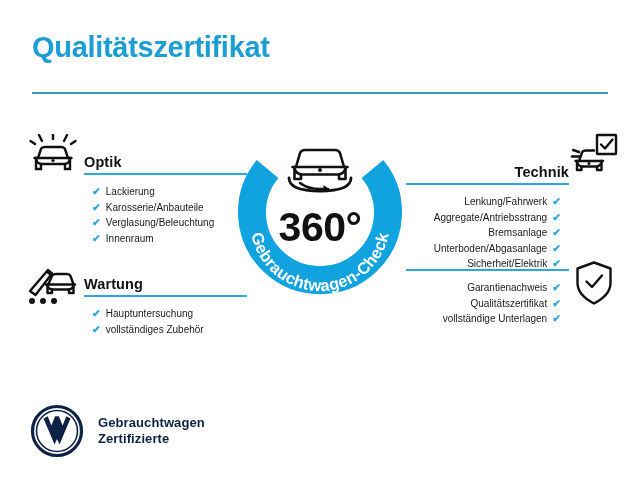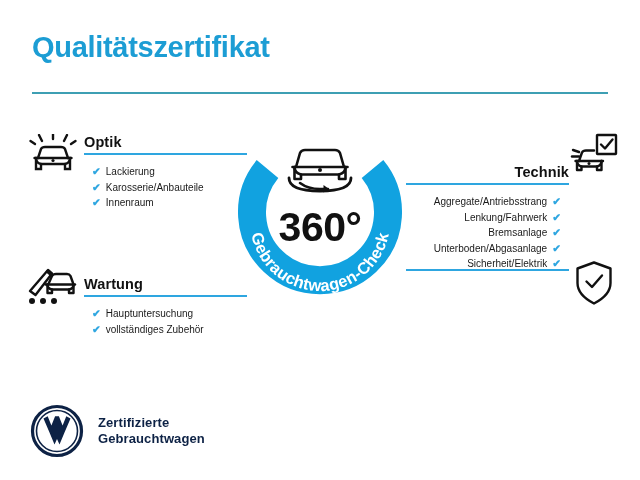--- a/index.html
+++ b/index.html
@@ -49,21 +49,21 @@
   
   .left .head .htext{left:0;}
   .left li{text-align:left;}
   .left .chk{margin-right:5px;}
 
   
   .right .head .htext{right:0;}
   .right li{text-align:right;}
   .right .chk{margin-left:5px;}
 
-  #block-optik{left:84px;top:126px;width:163px;}
+  #block-optik{left:84px;top:146px;width:163px;}
   #block-wartung{left:84px;top:268px;width:163px;}
   #block-technik{left:406px;top:156px;width:163px;}
   #block-garantie{left:406px;top:268px;width:163px;}
 
   
   .secicon{position:absolute;}
   #icon-optik{left:28px;top:134px;}
   #icon-wartung{left:26px;top:262px;}
   #icon-technik{left:570px;top:133px;}
   #icon-garantie{left:574px;top:260px;}
@@ -153,51 +153,57 @@
   </div>
 
   <div class="block left" id="block-optik">
     <div class="head">
         <div class="htext">Optik</div>
       </div>
     <div class="rule"></div>
     <ul>
       <li><span class="chk">✔</span><span>Lackierung</span></li>
       <li><span class="chk">✔</span><span>Karosserie/Anbauteile</span></li>
+      <li><span class="chk">✔</span><span>Verglasung/Beleuchtung</span></li>
       <li><span class="chk">✔</span><span>Innenraum</span></li>
     </ul>
   </div>
 
   <div class="block right" id="block-technik">
     <div class="head">
         <div class="htext">Technik</div>
       </div>
     <div class="rule"></div>
     <ul>
+      <li><span>Lenkung/Fahrwerk</span><span class="chk">✔</span></li>
       <li><span>Aggregate/Antriebsstrang</span><span class="chk">✔</span></li>
-      <li><span>Lenkung/Fahrwerk</span><span class="chk">✔</span></li>
       <li><span>Bremsanlage</span><span class="chk">✔</span></li>
       <li><span>Unterboden/Abgasanlage</span><span class="chk">✔</span></li>
       <li><span>Sicherheit/Elektrik</span><span class="chk">✔</span></li>
     </ul>
   </div>
 
   <div class="block left" id="block-wartung">
     <div class="head">
         <div class="htext">Wartung</div>
       </div>
     <div class="rule"></div>
     <ul>
       <li><span class="chk">✔</span><span>Hauptuntersuchung</span></li>
       <li><span class="chk">✔</span><span>vollständiges Zubehör</span></li>
     </ul>
   </div>
 
   <div class="block right" id="block-garantie">
     <div class="rule"></div>
+    <ul>
+      <li><span>Garantienachweis</span><span class="chk">✔</span></li>
+      <li><span>Qualitätszertifikat</span><span class="chk">✔</span></li>
+      <li><span>vollständige Unterlagen</span><span class="chk">✔</span></li>
+    </ul>
   </div>
 
   <div id="badge">
     <svg width="188" height="188" viewBox="0 0 188 188">
       <defs>
         <path id="ringpath" d="M 24,100 A 70,70 0 1 0 164,100"></path>
       </defs>
 
       <path d="M 41.5 48 A 68 68 0 1 0 146.5 48" fill="none" stroke="#11a2e0" stroke-width="28" stroke-linecap="butt"></path>
 
@@ -224,18 +230,18 @@
 
   <div id="footer">
     <svg width="54" height="54" viewBox="0 0 54 54">
       <circle cx="27" cy="27" r="24.5" fill="none" stroke="#0d2245" stroke-width="3.2"></circle>
       <circle cx="27" cy="27" r="20.5" fill="none" stroke="#0d2245" stroke-width="1.6"></circle>
       <path d="M13.5 14.5 L19.5 28.5 L23.2 19.5 L27 28.5 L30.8 19.5 L34.5 28.5 L40.5 14.5
                L36.3 12.2 L32.6 21.6 L28.9 12.2 L25.1 12.2 L21.4 21.6 L17.7 12.2 Z
                M19.5 28.5 L24.5 40.5 L27 35 L29.5 40.5 L34.5 28.5 L30.8 19.5 L27 28.5 L23.2 19.5 Z" fill="#0d2245"></path>
     </svg>
     <div class="vwtext">
+      <div>Gebrauchtwagen</div>
       <div>Zertifizierte</div>
-      <div>Gebrauchtwagen</div>
     </div>
   </div>
 
 </div>
 
 </body></html>

